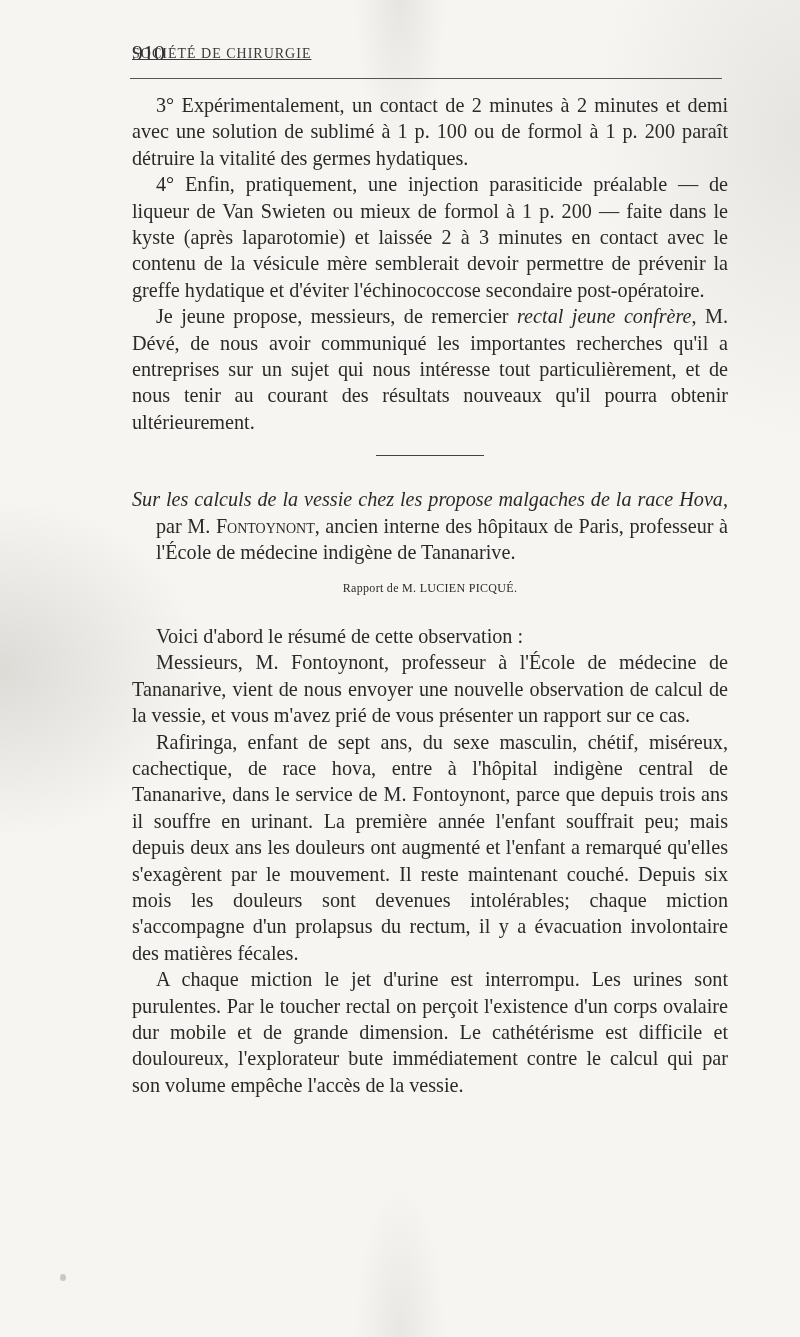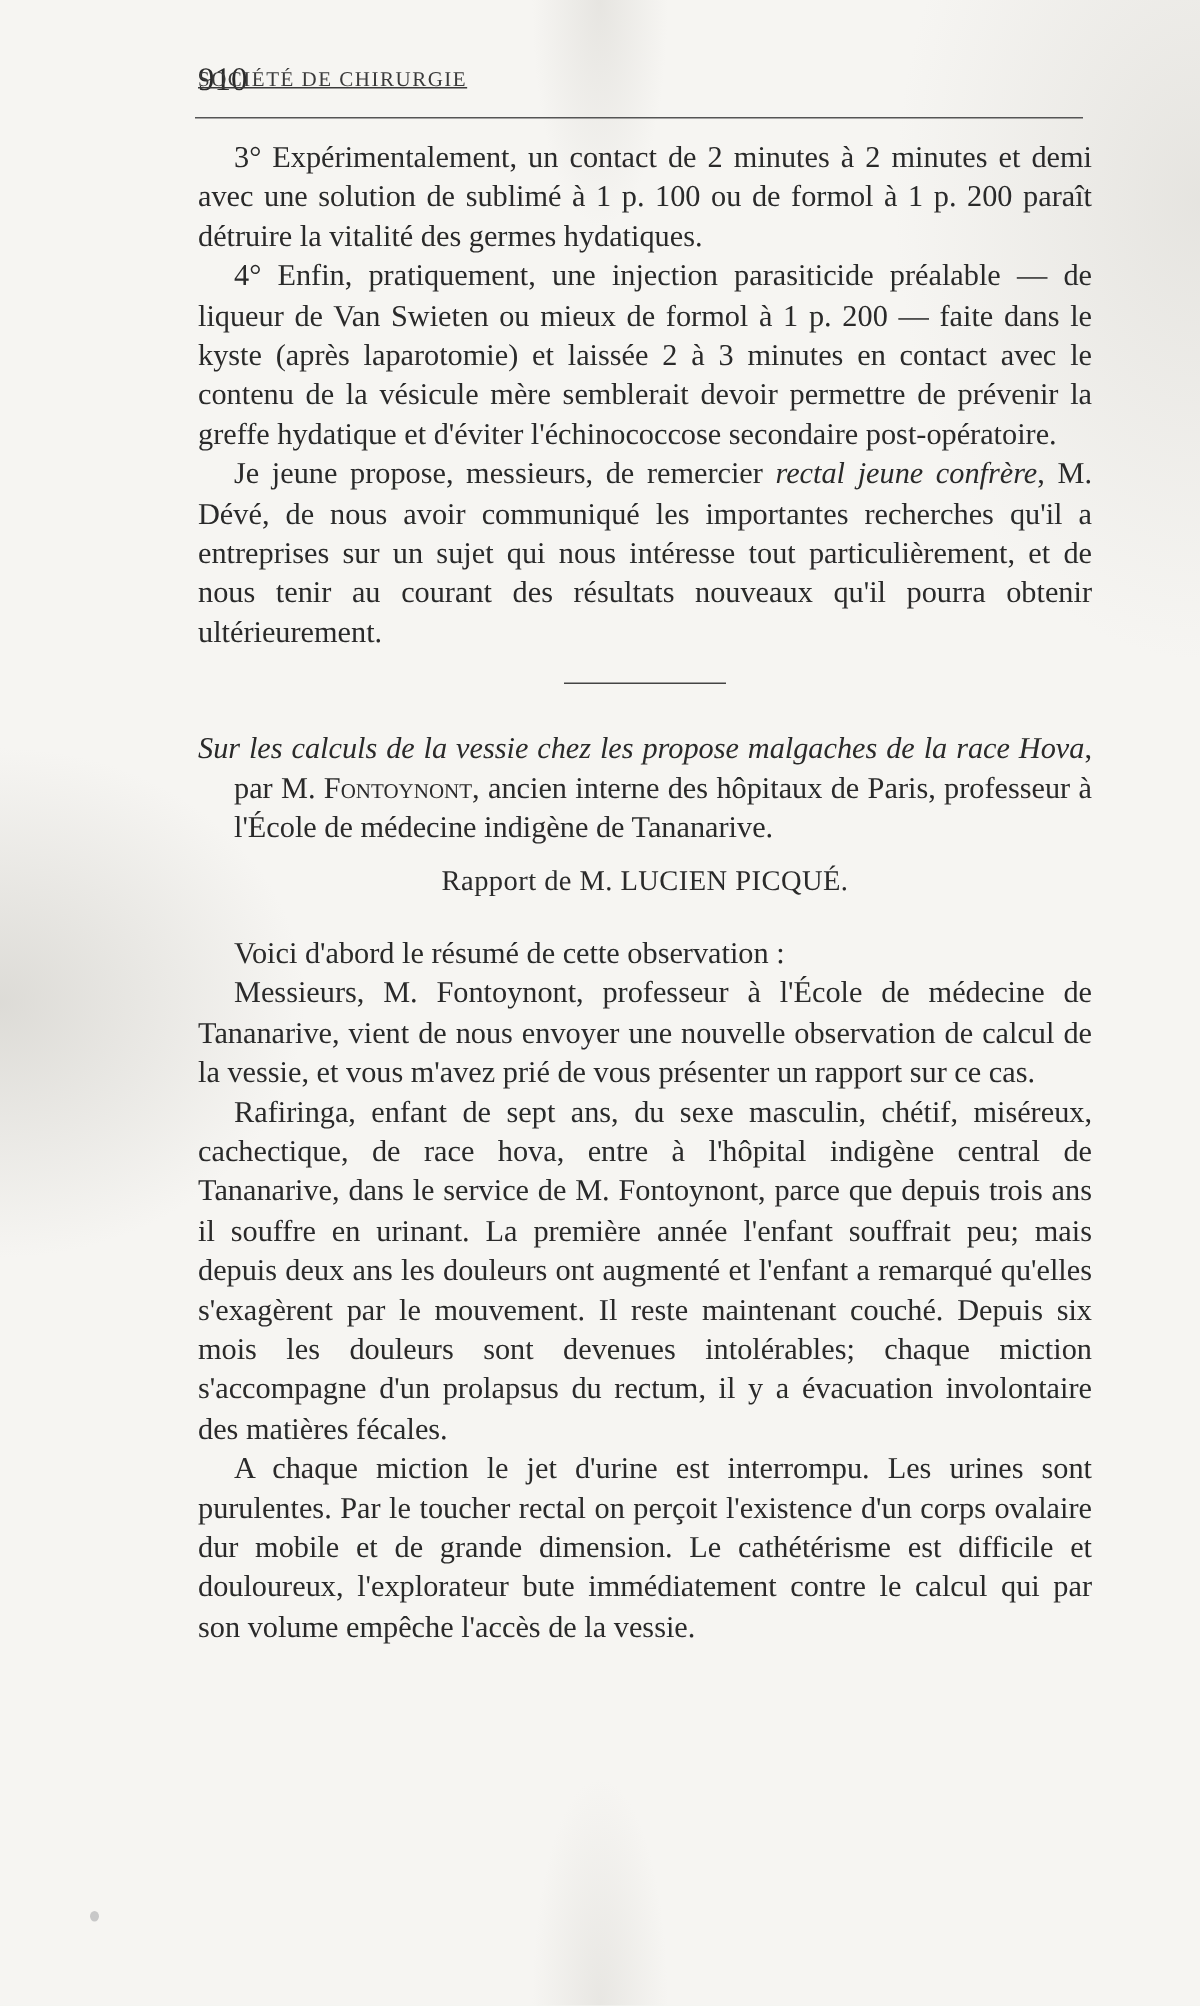--- a/index.html
+++ b/index.html
@@ -91,21 +91,21 @@
       border-top: 1.5px solid #444;
       margin: 20px auto 0 auto;
     }
     .article-title {
       margin-top: 30px !important;
       padding-left: 24px;
       text-indent: -24px !important;
     }
     .report-line {
       text-align: center;
-      font-size: 19px;
+      font-size: 12px;
       letter-spacing: 0.3px;
       margin-top: 9px !important;
       margin-bottom: 22px !important;
     }
     .spot {
       position: absolute;
       left: 60px;
       top: 1274px;
       width: 6px;
       height: 7px;

